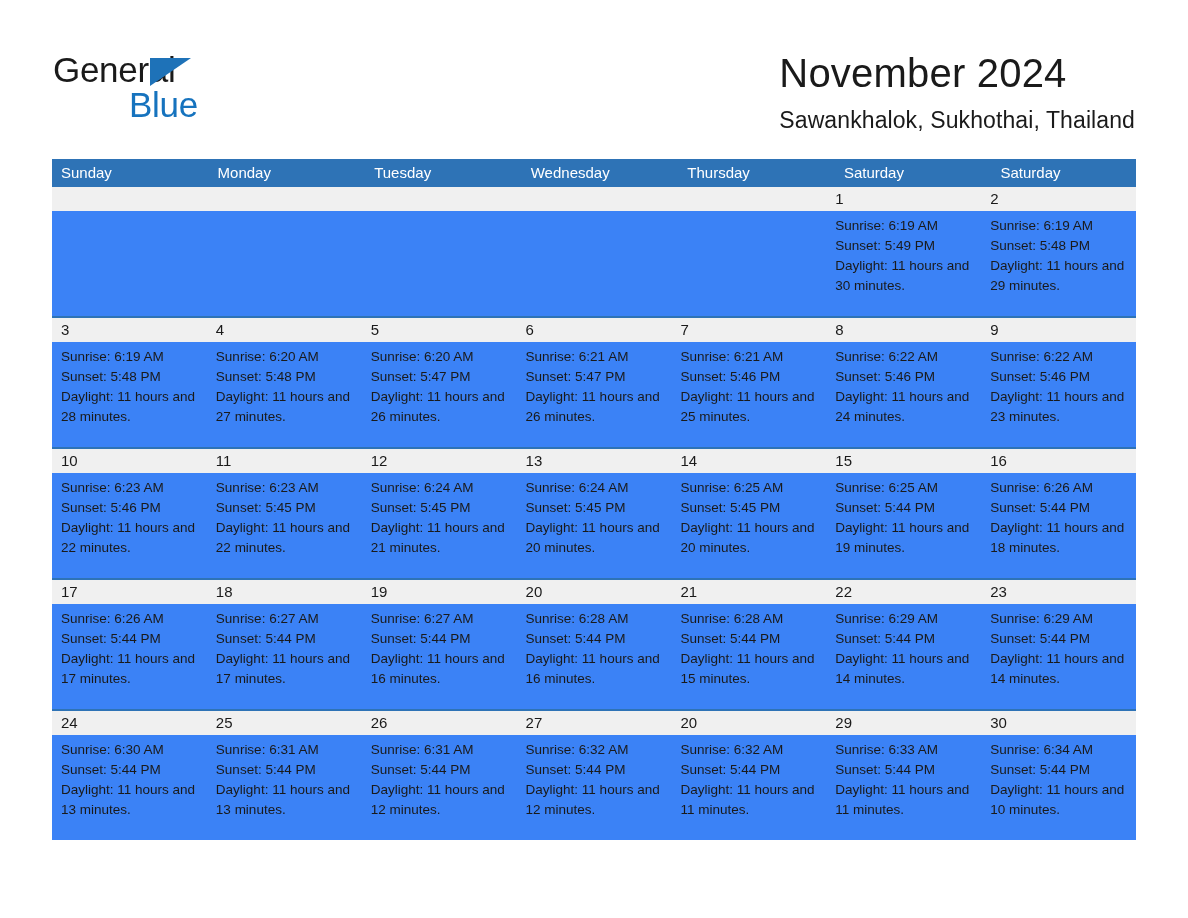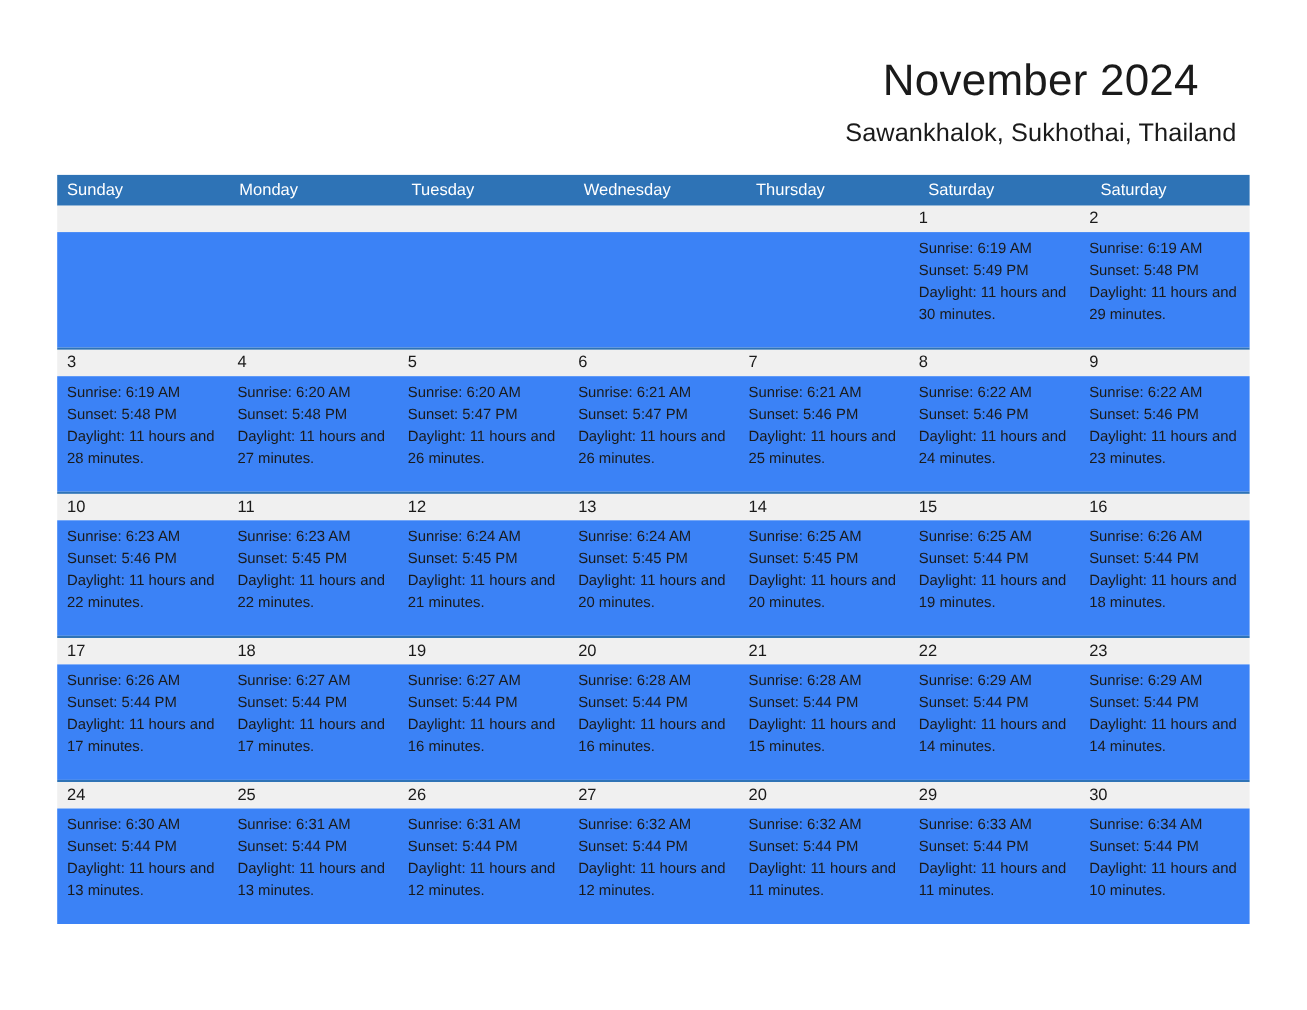--- a/index.html
+++ b/index.html
@@ -46,22 +46,22 @@
     position: absolute;
     left: 76px; top: 37px;
     font-size: 35px;
     letter-spacing: -0.3px;
     color: #1673be;
     font-weight: 400;
     line-height: 40px;
   }
   .title-block {
     position: absolute;
-    right: 11px; top: 0;
-    text-align: center;
+    right: 0; top: 0;
+    text-align: left;
   }
   .month-title {
     font-size: 40px;
     font-weight: 400;
     color: #1a1a1a;
     line-height: 50px;
     letter-spacing: 0.2px;
   }
   .location-title {
     font-size: 23px;
@@ -137,20 +137,25 @@
     white-space: normal;
   }
 </style>
 </head>
 <body>
 
 <div class="page">
 
   <div class="header">
 
+    <div class="brand">
+      <span class="brand-general">General</span>
+      <span class="brand-tri"></span>
+      <span class="brand-blue">Blue</span>
+    </div>
 
     <div class="title-block">
       <div class="month-title">November 2024</div>
       <div class="location-title">Sawankhalok, Sukhothai, Thailand</div>
     </div>
 
   </div>
 
   <div class="calendar">
 

